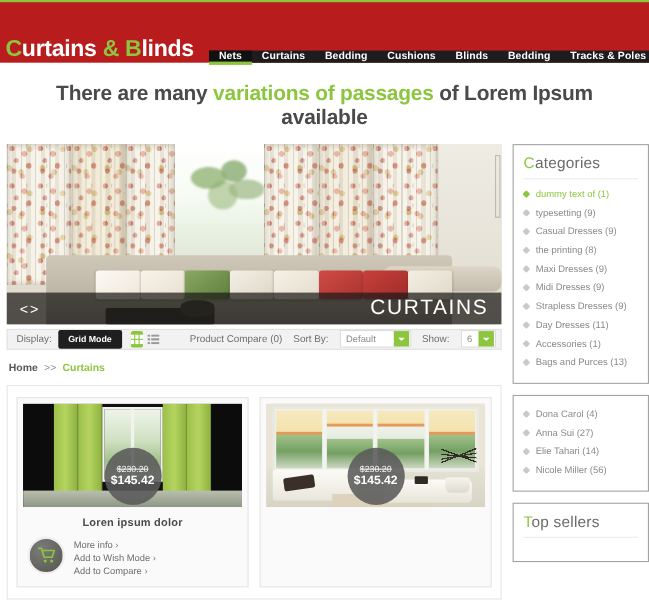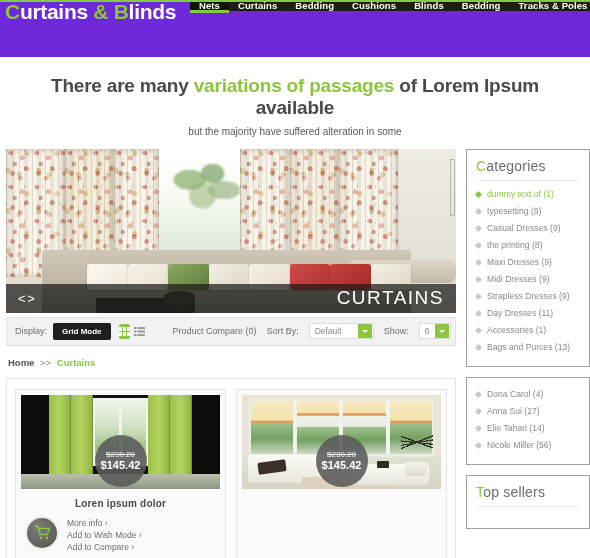--- a/index.html
+++ b/index.html
@@ -7,23 +7,23 @@
     width: 590px; height: 558px;
     overflow: hidden;
     background: #ffffff;
     font-family: "Liberation Sans", sans-serif;
   }
 
   
   .header {
     position: relative;
     height: 57px;
-    background: #6d28d9;
-    display: flex;
-    align-items: flex-start;
+    background: #b91c1c;
+    display: flex;
+    align-items: flex-end;
   }
   .header::after {
     content: "";
     position: absolute;
     left: 0; right: 0; top: 0;
     height: 2px;
     background: #8cc63e;
   }
   .logo-wrap {
     flex: 0 0 auto;
@@ -239,21 +239,21 @@
   .slider-caption {
     color: #ffffff;
     font-size: 19px;
     letter-spacing: 1.5px;
     font-weight: 400;
   }
 
   
   .toolbar {
     margin-top: 4px;
-    height: 29px;
+    height: 19px;
     background: #f2f2f2;
     border: 1px solid #e2e2e2;
     display: flex;
     align-items: center;
     padding: 0 8px;
     font-size: 9px;
     color: #6d6d6d;
   }
   .tb-label { margin-right: 6px; white-space: nowrap; }
   .gridmode-badge {
@@ -547,21 +547,20 @@
     <div class="nav-item">Blinds</div>
     <div class="nav-item">Bedding</div>
     <div class="nav-item">Tracks &amp; Poles</div>
 
   </nav>
 
 </div>
 
 <div class="hero-text">
   <div class="hero-title"><span>There are many </span><span class="hl">variations of passages</span><span> of Lorem Ipsum available</span></div>
-  <div class="hero-sub">but the majority have suffered alteration in some</div>
 </div>
 
 <div class="layout">
 
   <div class="content">
 
     <div class="slider">
       <div class="slider-img">
         <div class="room-bg"></div>
         <div class="window-light"></div>

